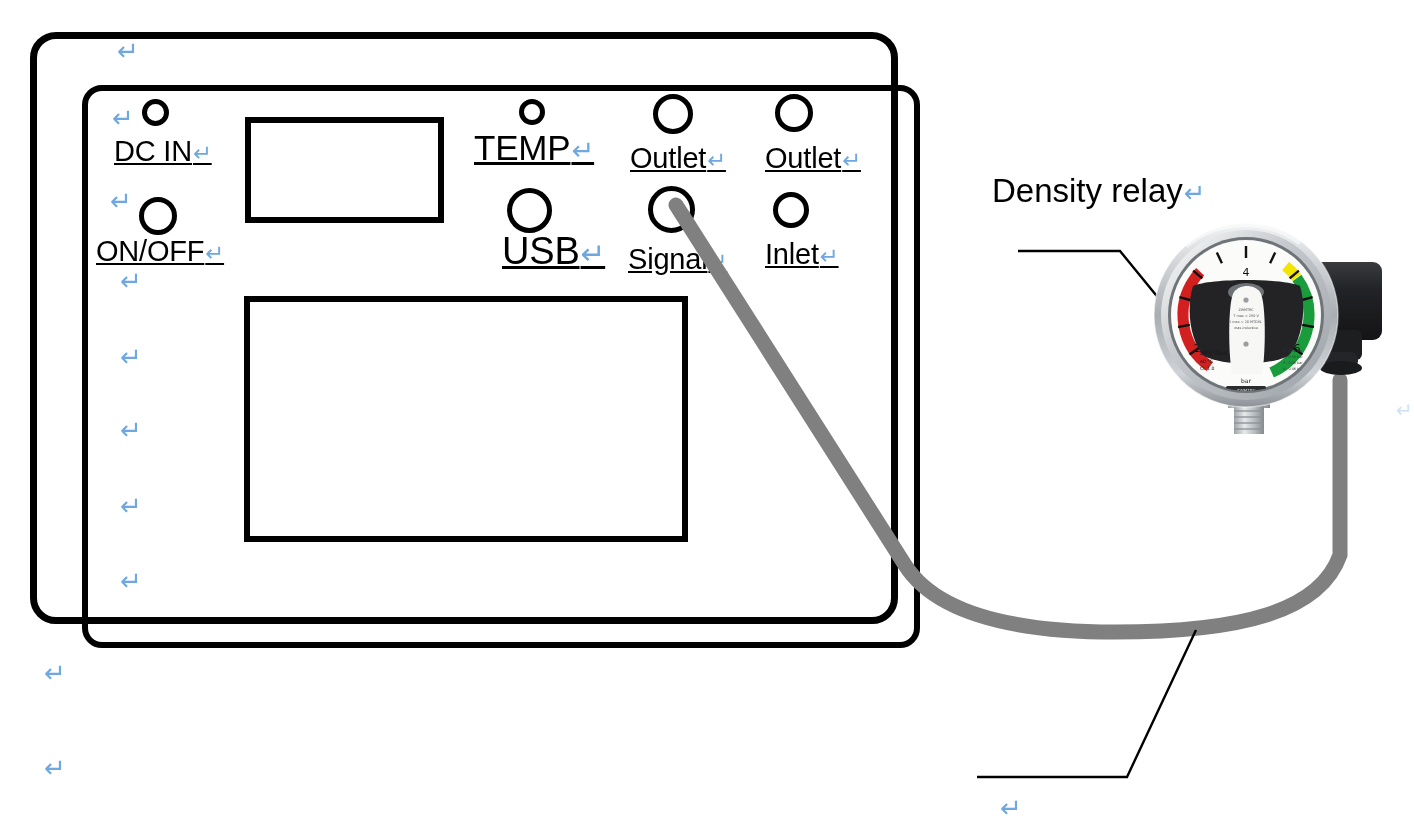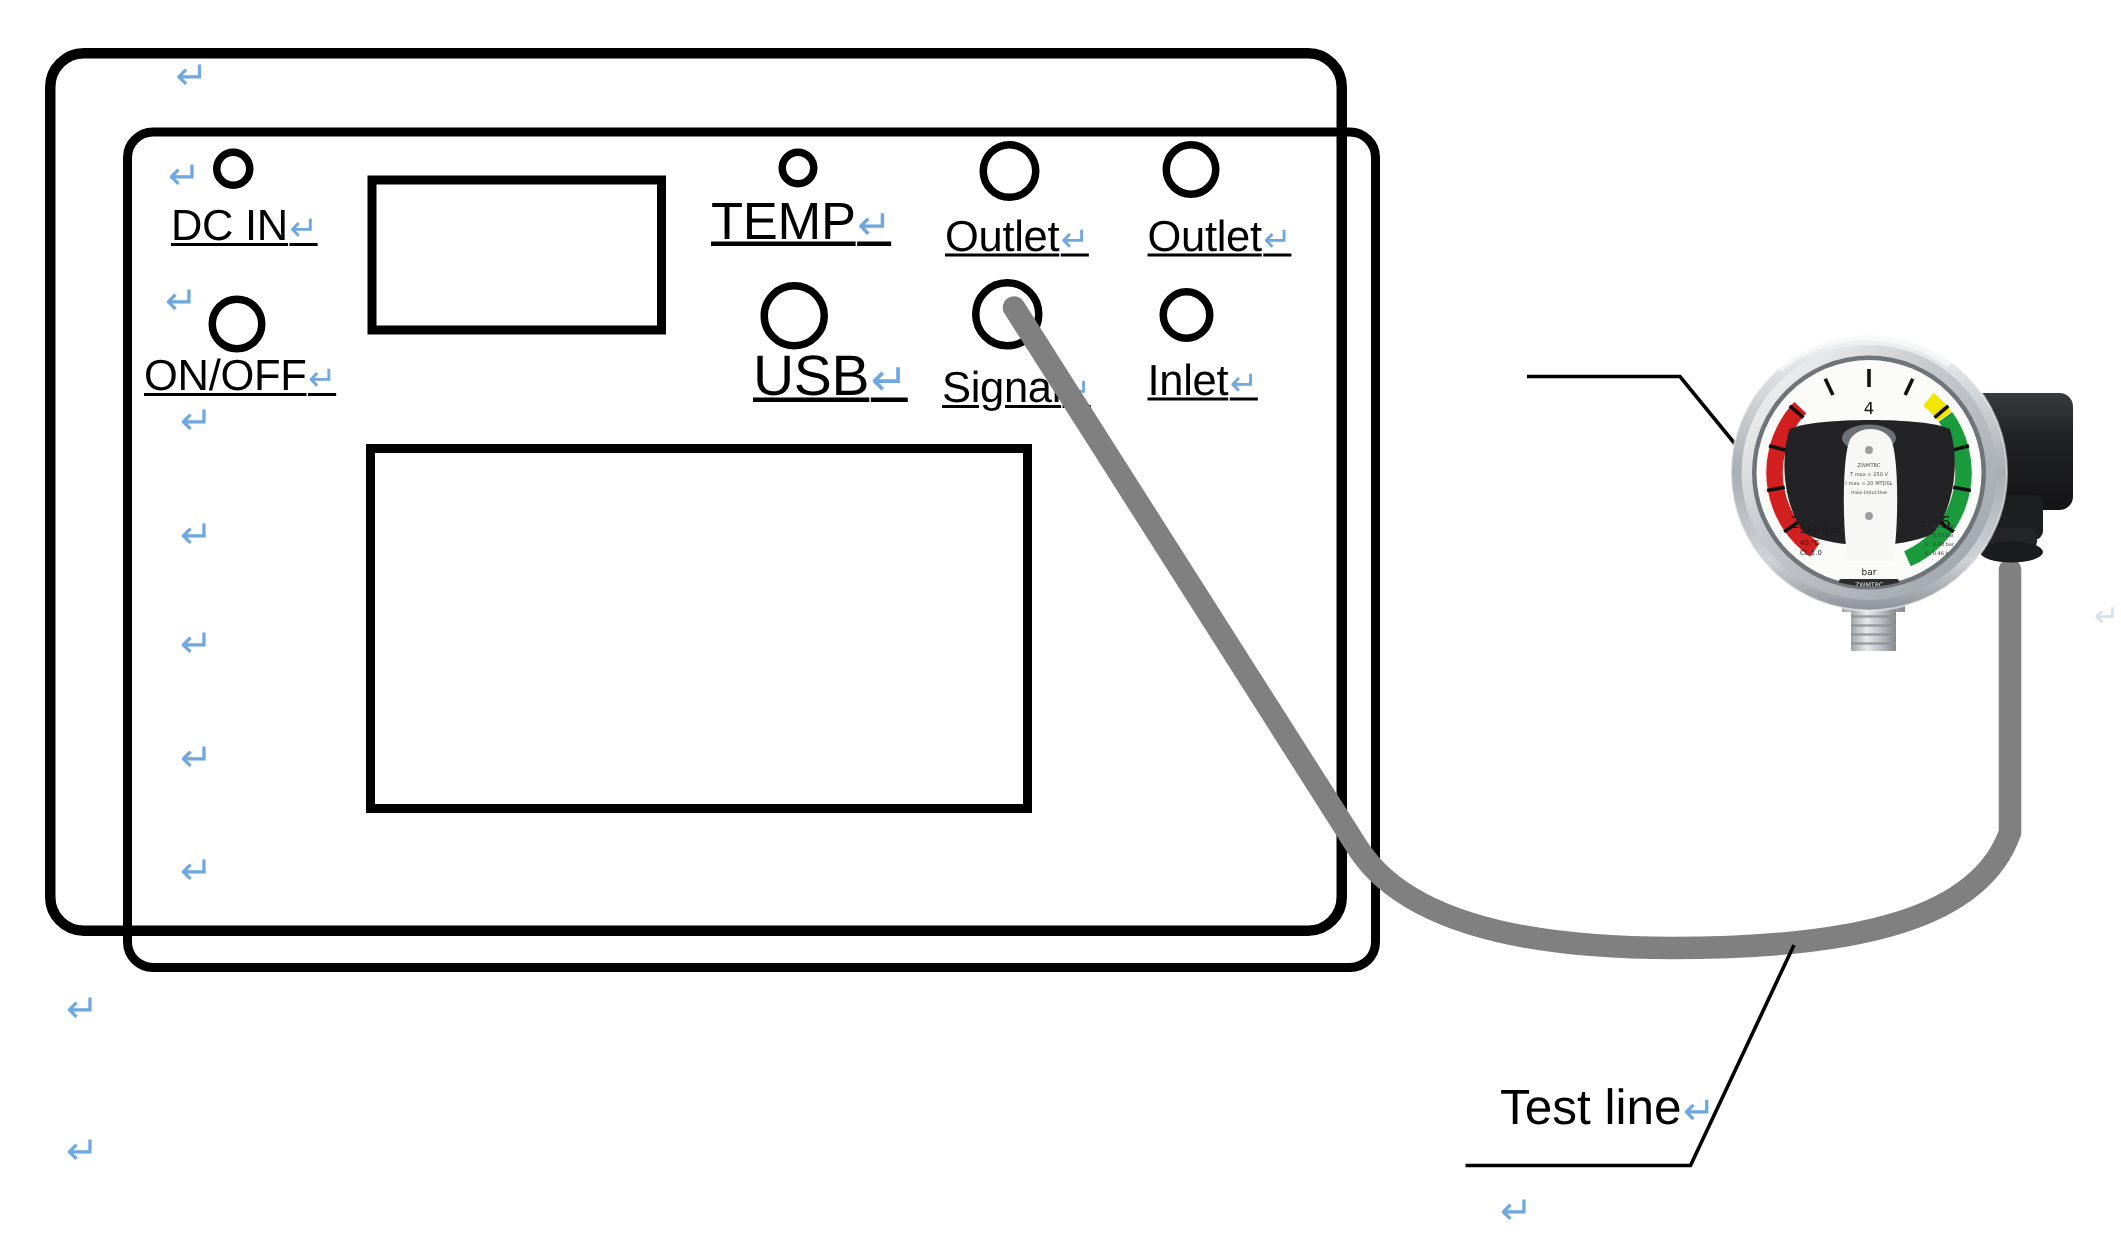--- a/index.html
+++ b/index.html
@@ -209,16 +209,16 @@
       </g>
 
       <rect x="1226" y="386" width="40" height="7" rx="1.5" fill="#2a2c2e"></rect>
       <text x="1246" y="391.6" font-family="DejaVu Sans, sans-serif" font-size="4.2" fill="#e8e8e8" text-anchor="middle">ZWMTRC</text>
     </g>
 
     <circle cx="1246" cy="315" r="92" fill="none" stroke="#ffffff" stroke-width="1.4" opacity=".5"></circle>
     <path d="M 1186 246 A 92 92 0 0 1 1300 243" fill="none" stroke="#ffffff" stroke-width="5" opacity=".55"></path>
   </svg>
 
-
-  <div class="callout" style="left:1000px;top:719px;font-size:33px;"><span>Test line</span><span class="pil inline">↵</span></div>
+  <div class="callout" style="left:992px;top:172px;font-size:33px;"><span>Density relay</span><span class="pil inline">↵</span></div>
+
 
 </div>
 
 </body></html>

